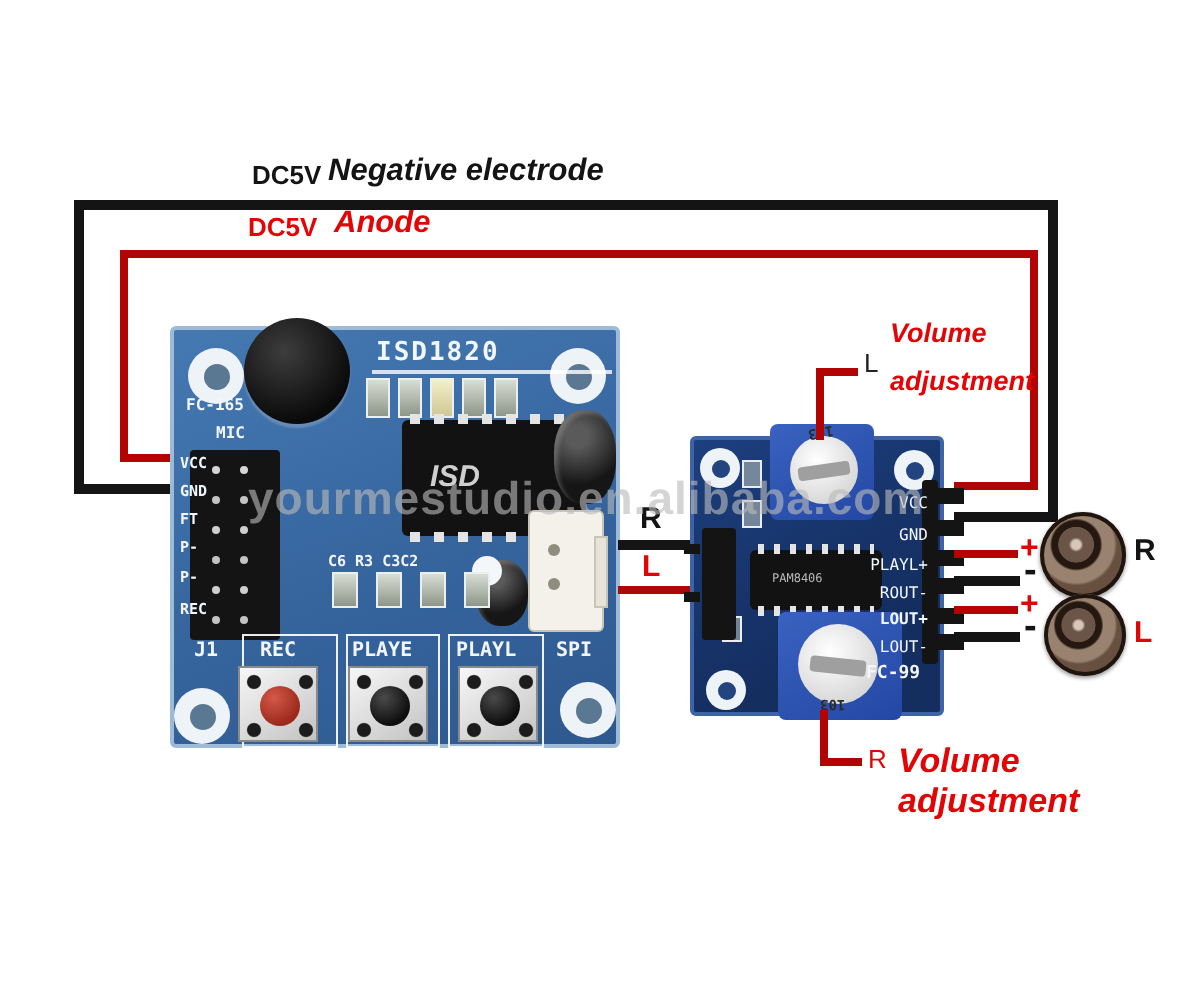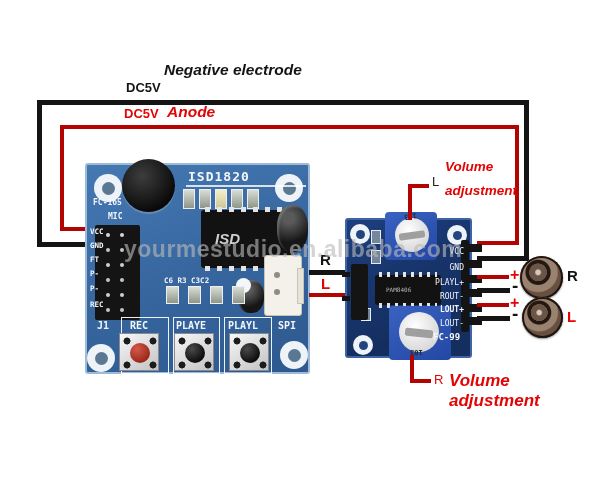--- a/index.html
+++ b/index.html
@@ -61,21 +61,21 @@
   .wm{position:absolute;left:124px;top:236px;font-size:23px;font-weight:700;color:rgba(186,186,186,.62);
       letter-spacing:.5px;z-index:40;white-space:nowrap;}
   .decorbox{position:absolute;border:1px solid rgba(255,255,255,.85);background:rgba(190,198,185,.55);box-sizing:border-box;}
 </style>
 </head>
 <body>
 
 <div id="canvas">
 
   <span class="pfx blk" style="left:126px;top:80px;">DC5V</span>
-  <span class="main-lbl blk" style="left:164px;top:61px;">Negative electrode</span>
+  <span class="main-lbl blk" style="left:164px;top:77px;">Negative electrode</span>
   <span class="pfx red" style="left:124px;top:106px;">DC5V</span>
   <span class="main-lbl red" style="left:167px;top:103px;">Anode</span>
 
   <div class="wire wk" style="left:37px;top:100px;width:492px;height:5px;"></div>
   <div class="wire wk" style="left:37px;top:100px;width:5px;height:147px;"></div>
   <div class="wire wk" style="left:37px;top:242px;width:50px;height:5px;"></div>
   <div class="wire wk" style="left:524px;top:100px;width:5px;height:161px;"></div>
   <div class="wire wk" style="left:477px;top:256px;width:52px;height:5px;"></div>
 
   <div class="wire wr" style="left:60px;top:125px;width:459px;height:4px;"></div>

